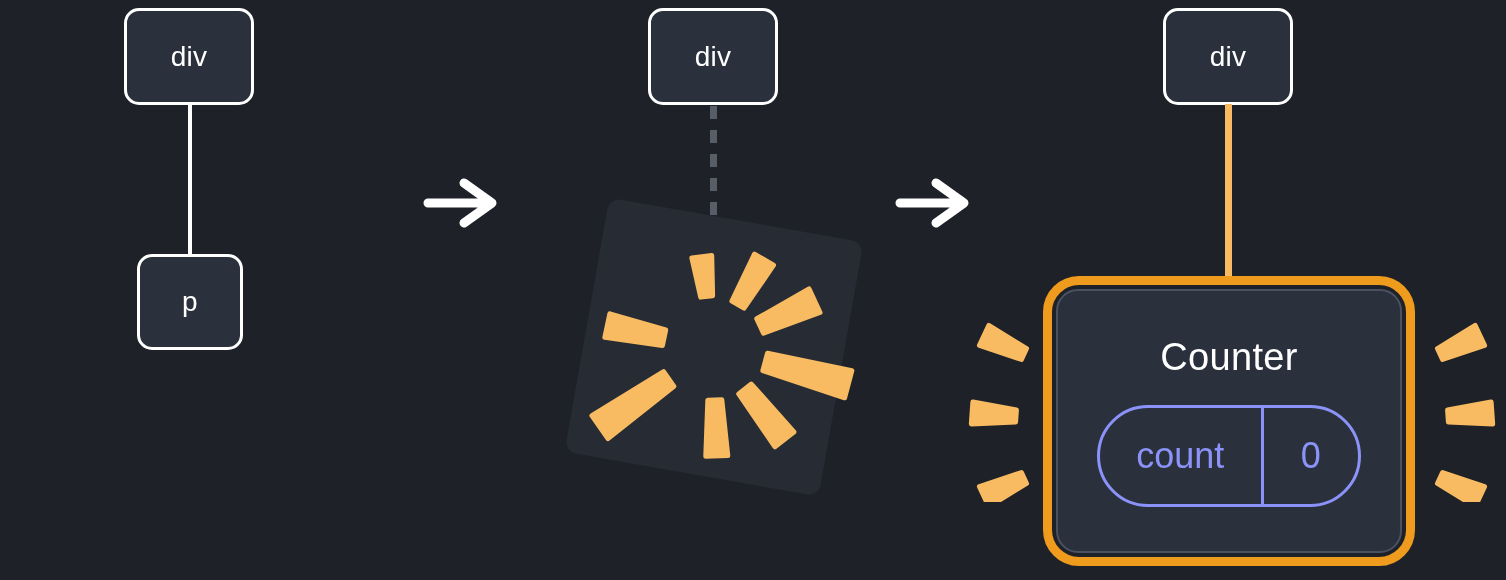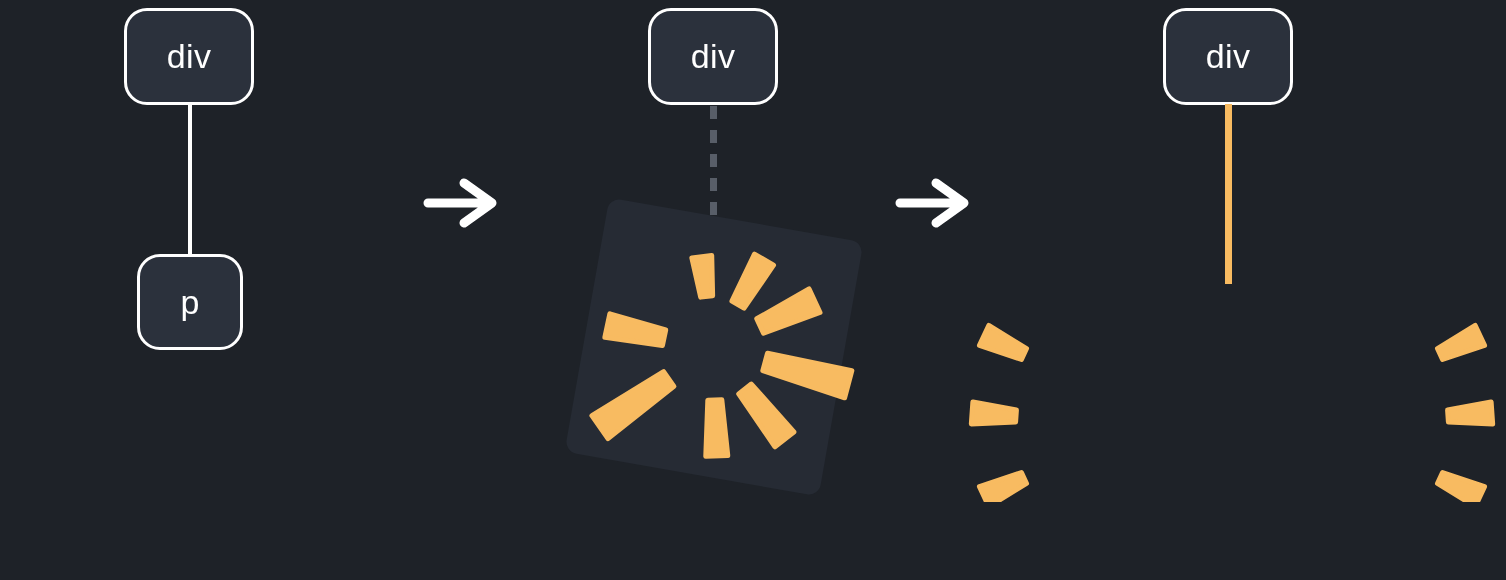--- a/index.html
+++ b/index.html
@@ -13,23 +13,23 @@
     width: 1506px;
     height: 580px;
     background: var(--background, #1e2228);
     overflow: hidden;
   }
   .node {
     position: absolute;
     box-sizing: border-box;
     background: var(--node-fill, #2b313c);
     border: 3px solid var(--node-border, #ffffff);
-    border-radius: 23px;
+    border-radius: 15px;
     color: var(--text-white, #ffffff);
-    font-size: 34px;
+    font-size: 28px;
     display: flex;
     align-items: center;
     justify-content: center;
     letter-spacing: 0.3px;
   }
   .edge-white {
     position: absolute;
     left: 188px; top: 103px;
     width: 4px; height: 153px;
     background: var(--line-white, #ffffff);
@@ -177,14 +177,24 @@
     </g>
   </svg>
   <svg class="side-sparks right" width="78" height="180" viewBox="0 0 78 180" aria-hidden="true">
     <g fill="currentColor" stroke="currentColor" stroke-width="5" stroke-linejoin="round">
       <polygon points="0,-6 44,-11 44,11 0,6" transform="translate(6,32) rotate(-25)"></polygon>
       <polygon points="0,-6 44,-11 44,11 0,6" transform="translate(14,94) rotate(-4)"></polygon>
       <polygon points="0,-6 44,-11 44,11 0,6" transform="translate(6,156) rotate(25)"></polygon>
     </g>
   </svg>
 
+  <div class="counter-outer">
+    <div class="counter-inner">
+      <div class="counter-title">Counter</div>
+      <div class="state-pill">
+        <div class="cell key">count</div>
+        <div class="divider"></div>
+        <div class="cell value">0</div>
+      </div>
+    </div>
+  </div>
 
 </div>
 
 </body></html>

